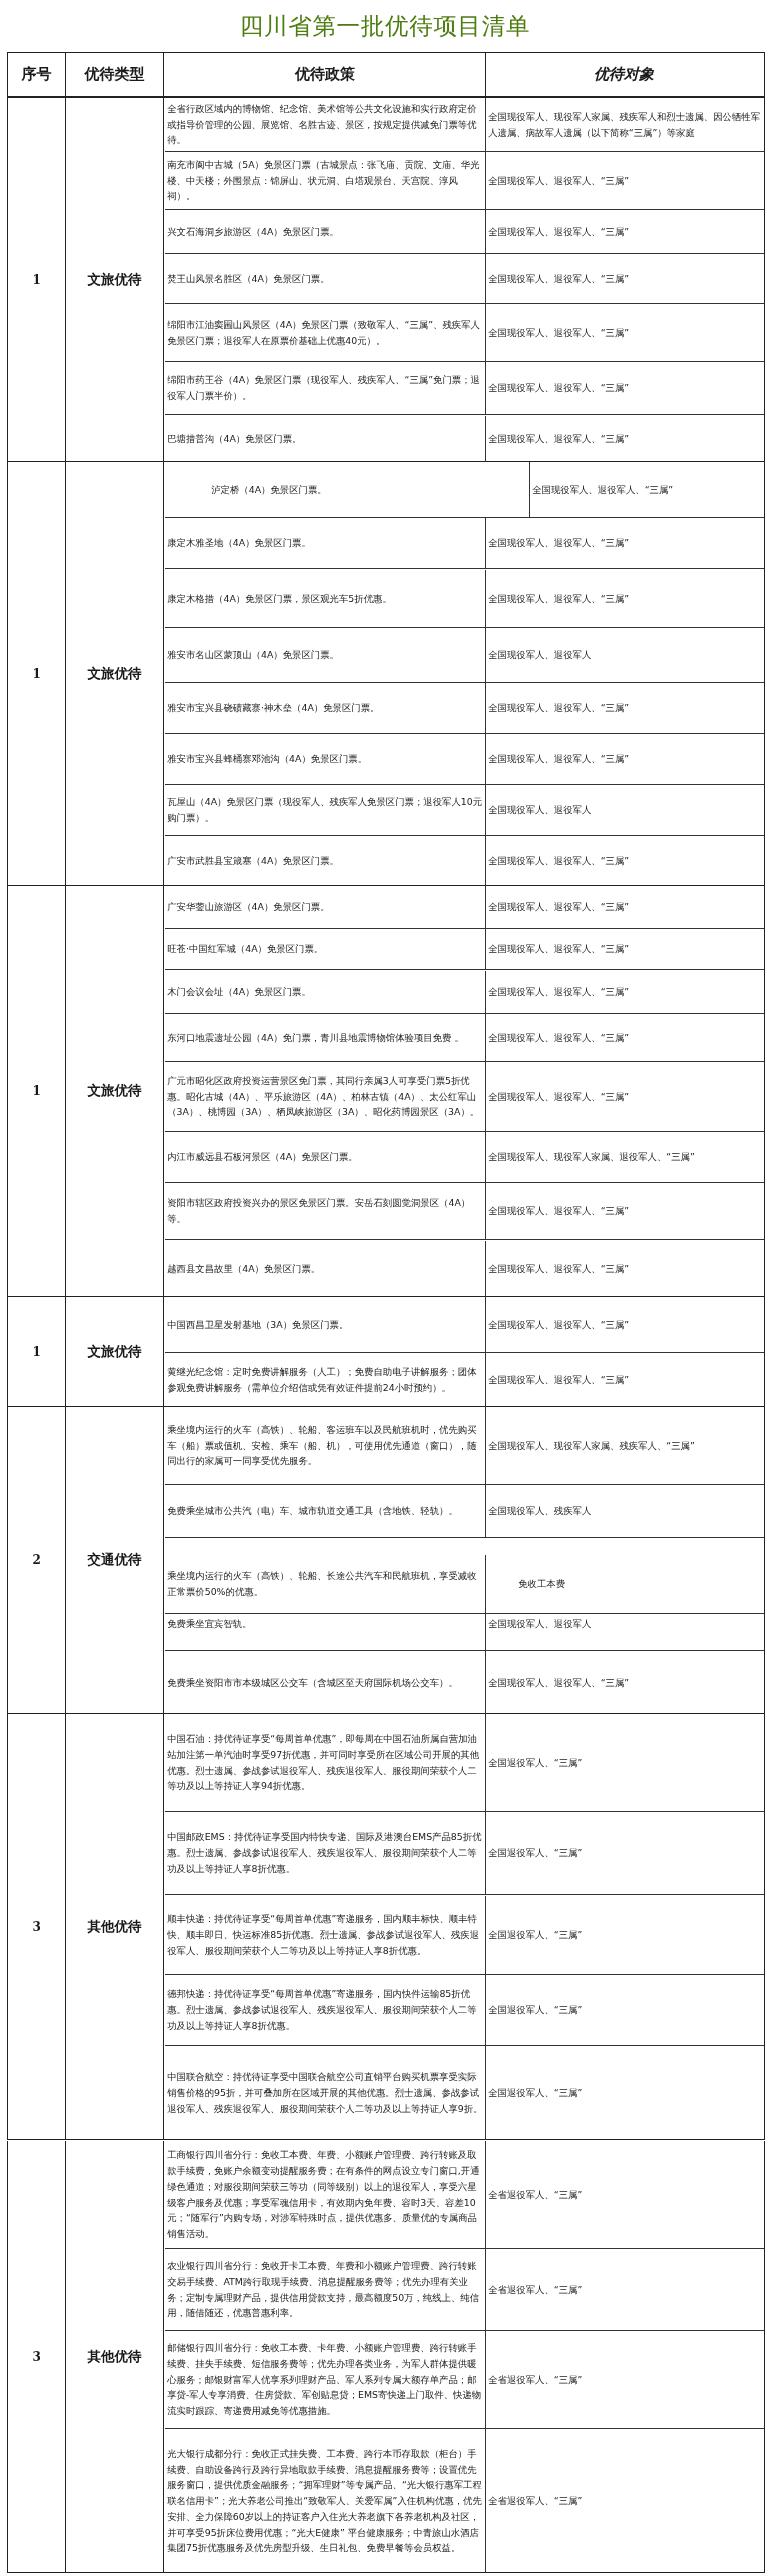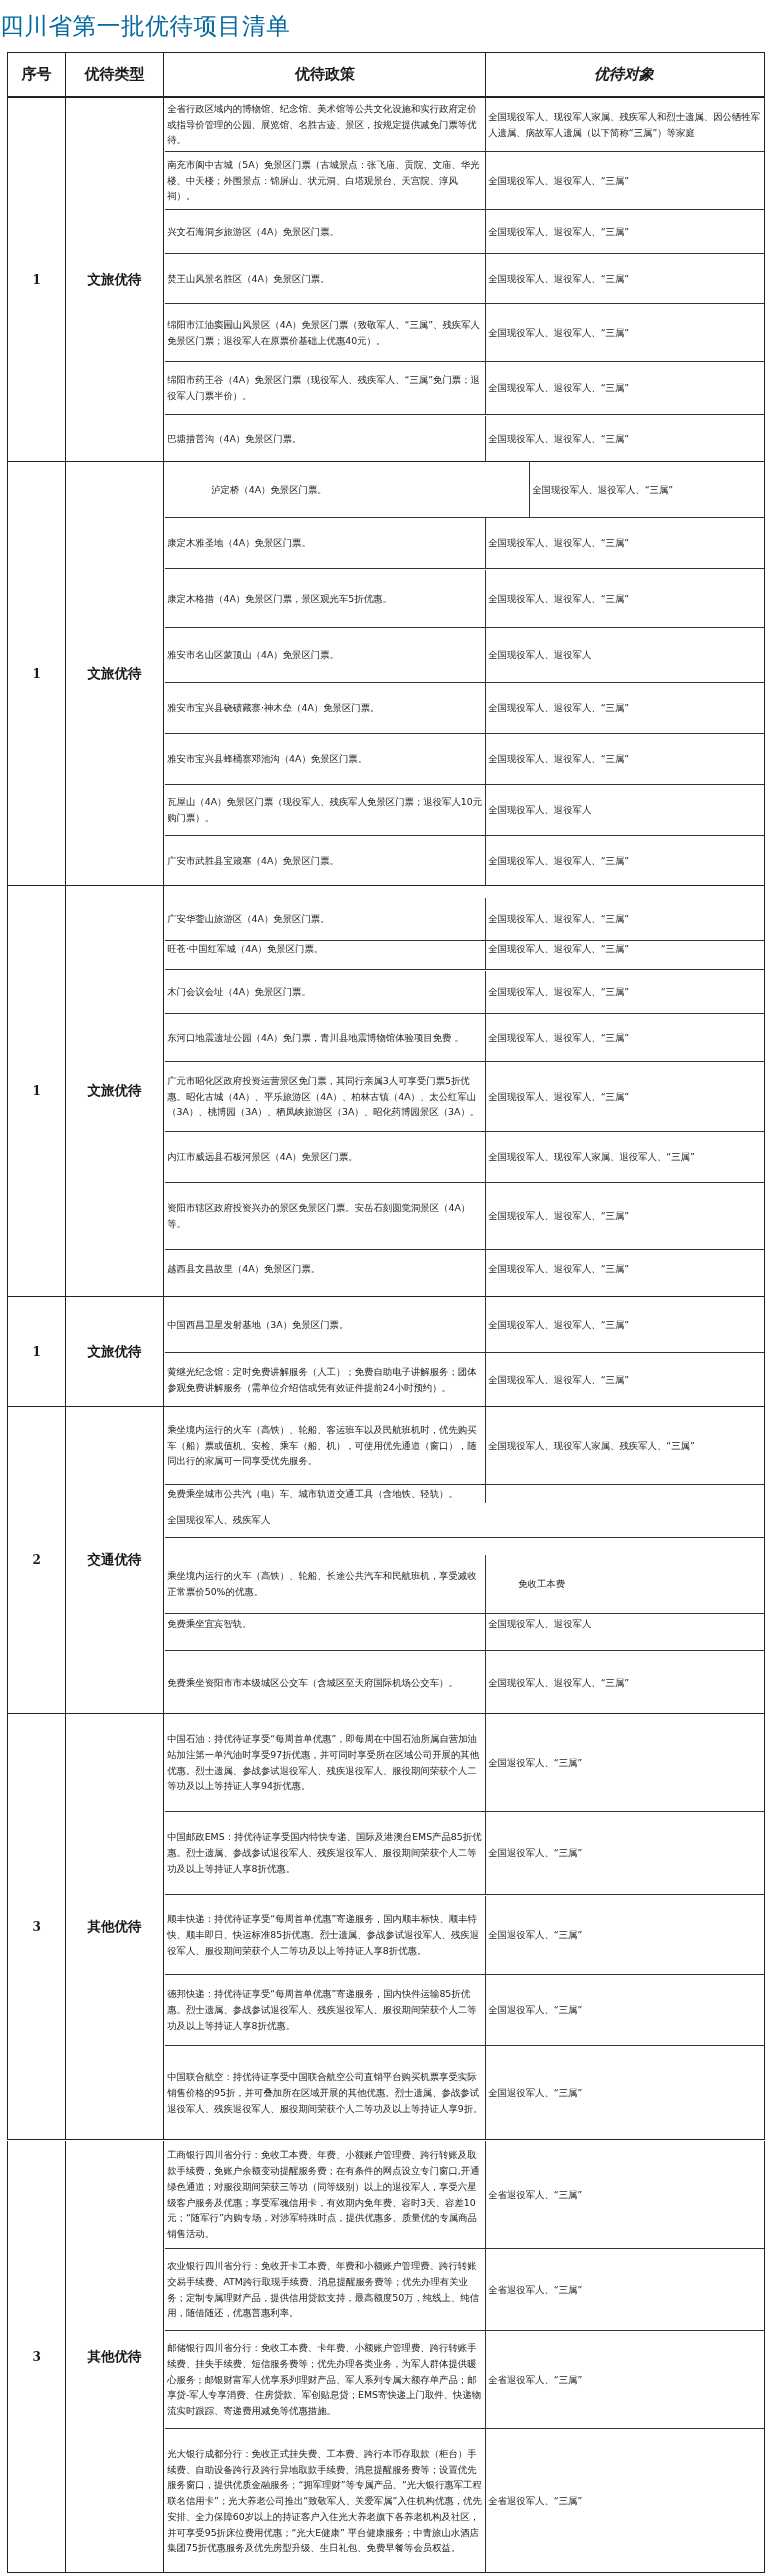--- a/index.html
+++ b/index.html
@@ -1,22 +1,22 @@
 <!DOCTYPE html>
 <html style="font-size:11.4px"><head>
 <meta charset="utf-8">
 <style>
   html, body { margin: 0; padding: 0; background: #ffffff; }
   body {
     width: 770px; height: 2576px; position: relative; overflow: hidden;
     font-family: "DejaVu Sans", "Liberation Sans", sans-serif; color: #1a1a1a;
   }
   .title {
-    position: absolute; left: 0; top: 10px; width: 770px; 
-    font-size: 23.5px; font-weight: normal; letter-spacing: 0.7px; color: #0369a1;
+    position: absolute; left: 0; top: 10px; width: 770px; text-align: center;
+    font-size: 23.5px; font-weight: normal; letter-spacing: 0.7px; color: #4d7c0f;
   }
   .tbl { position: absolute; left: 7.1px; top: 52px; width: 758px; }
   .hdr {
     position: absolute; left: 0; top: 0; width: 758px; height: 46px;
     border: 1.4px solid #222; box-sizing: border-box; border-bottom-width: 2.1px;
   }
   .hc {
     position: absolute; top: 0; height: 100%; display: flex; align-items: center;
     justify-content: center; font-size: 15px; font-weight: bold; box-sizing: border-box;
     border-right: 1.4px solid #222;
@@ -189,21 +189,21 @@
             <div class="cell-target">
               <span>全国现役军人、退役军人、“三属”</span>
             </div>
           </div>
         </div>
       </div>
       <div class="block" style="top: 834px; height: 411px;">
         <div class="bc bc-no">1</div>
         <div class="bc bc-type">文旅优待</div>
         <div class="rows">
-          <div class="row" style="top: 12px; height: 43px;">
+          <div class="row" style="top: 0px; height: 43px;">
             <div class="cell-policy">
               <span>广安华蓥山旅游区（4A）免景区门票。</span>
             </div>
             <div class="cell-target">
               <span>全国现役军人、退役军人、“三属”</span>
             </div>
           </div>
           <div class="row" style="top: 43px; height: 41px;">
             <div class="cell-policy">
               <span>旺苍·中国红军城（4A）免景区门票。</span>
@@ -237,21 +237,21 @@
             </div>
           </div>
           <div class="row" style="top: 246px; height: 51px;">
             <div class="cell-policy">
               <span>内江市威远县石板河景区（4A）免景区门票。</span>
             </div>
             <div class="cell-target">
               <span>全国现役军人、现役军人家属、退役军人、“三属”</span>
             </div>
           </div>
-          <div class="row" style="top: 296px; height: 68px;">
+          <div class="row" style="top: 296px; height: 58px;">
             <div class="cell-policy">
               <span>资阳市辖区政府投资兴办的景区免景区门票。安岳石刻圆觉洞景区（4A）等。</span>
             </div>
             <div class="cell-target">
               <span>全国现役军人、退役军人、“三属”</span>
             </div>
           </div>
           <div class="row" style="top: 355px; height: 56px;">
             <div class="cell-policy">
               <span>越西县文昌故里（4A）免景区门票。</span>
@@ -289,21 +289,21 @@
         <div class="bc bc-type">交通优待</div>
         <div class="rows">
           <div class="row" style="top: 0px; height: 78px;">
             <div class="cell-policy">
               <span>乘坐境内运行的火车（高铁）、轮船、客运班车以及民航班机时，优先购买车（船）票或值机、安检、乘车（船、机），可使用优先通道（窗口），随同出行的家属可一同享受优先服务。</span>
             </div>
             <div class="cell-target">
               <span>全国现役军人、现役军人家属、残疾军人、“三属”</span>
             </div>
           </div>
-          <div class="row" style="top: 78px; height: 53px; flex-direction: column;">
+          <div class="row" style="top: 78px; height: 53px;">
             <div class="cell-policy">
               <span>免费乘坐城市公共汽（电）车、城市轨道交通工具（含地铁、轻轨）。</span>
             </div>
             <div class="cell-target">
               <span>全国现役军人、残疾军人</span>
             </div>
           </div>
           <div class="row" style="top: 148px; height: 59px; gap: 30px;">
             <div class="cell-policy">
               <span>乘坐境内运行的火车（高铁）、轮船、长途公共汽车和民航班机，享受减收正常票价50%的优惠。</span>

